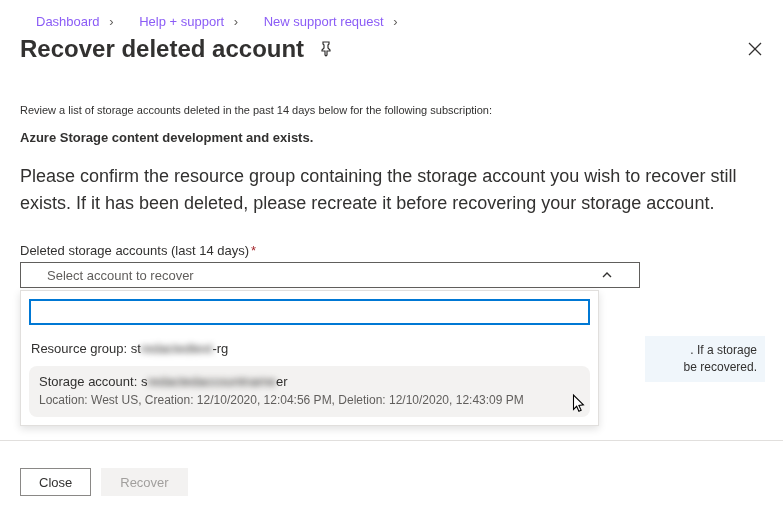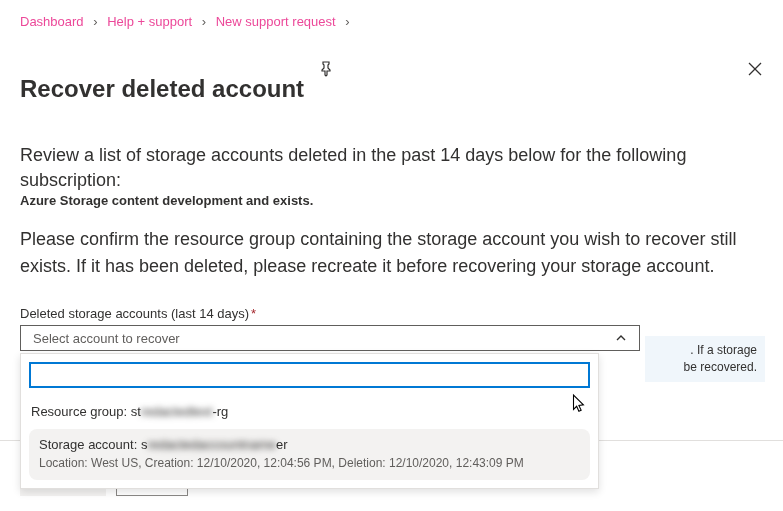--- a/index.html
+++ b/index.html
@@ -8,42 +8,42 @@
       font-size: 13px;
       color: #323130;
       background: #fff;
       width: 783px;
       height: 511px;
       overflow: hidden;
       position: relative;
     }
     .container { padding: 14px 20px 0 20px; }
     .breadcrumbs { font-size: 13px; margin-bottom: 6px; }
-    .breadcrumbs a { color: #ec4899; text-decoration: none; cursor: pointer; }
+    .breadcrumbs a { color: #8b5cf6; text-decoration: none; cursor: pointer; margin-left: 16px; }
     .breadcrumbs .sep { color: #605e5c; margin: 0 6px; }
     .title-row { display: flex; align-items: center; justify-content: space-between; margin-bottom: 40px; }
     .title-left { display: flex; align-items: center; gap: 14px; }
-    .page-title { font-size: 24px; font-weight: 600; color: #323130; margin-top: 40px; }
+    .page-title { font-size: 24px; font-weight: 600; color: #323130; }
     .pin-icon { width: 16px; height: 16px; display: inline-flex; align-items: center; justify-content: center; color: #323130; cursor: pointer; }
     .close-icon { width: 16px; height: 16px; display: inline-flex; align-items: center; justify-content: center; cursor: pointer; color: #323130; }
-    .intro-text { font-size: 18px; line-height: 1.4; margin-bottom: 0; }
+    .intro-text { font-size: 11px; line-height: 1.4; margin-bottom: 12px; }
     .subscription-name { font-weight: 700; margin-bottom: 18px; }
     .confirm-text { font-size: 18px; line-height: 1.5; margin-bottom: 26px; }
     .field-label { font-size: 13px; margin-bottom: 4px; }
     .required { color: #a4262c; margin-left: 2px; }
     .dropdown-wrap { position: relative; width: 620px; }
     .dropdown-trigger {
       width: 100%;
       height: 26px;
       border: 1px solid #605e5c;
       background: #fff;
       display: flex;
       align-items: center;
       justify-content: space-between;
-      padding: 0 12px;
+      padding: 0 26px;
       cursor: pointer;
       font-size: 13px;
       color: #605e5c;
     }
     .chevron { width: 12px; height: 12px; display: inline-flex; align-items: center; justify-content: center; }
     .dropdown-panel {
       position: absolute;
       top: 28px;
       left: 0;
       width: 579px;
@@ -192,19 +192,19 @@
 </div>
 
 <div class="bg-note">
   <span>. If a storage</span><br>
   <span> be recovered.</span>
 </div>
 
 <div class="divider"></div>
 
 <div class="footer">
+  <button class="btn">Close</button>
   <button class="btn btn-disabled">Recover</button>
-  <button class="btn">Close</button>
 </div>
 
 <svg class="cursor" viewBox="0 0 20 24" fill="#fff" stroke="#000" stroke-width="1.2">
   <path d="M5 2 5 18 8.5 14.5 11 20 13.5 19 11 13.5 16 13 Z"></path>
 </svg>
 
 </body></html>

